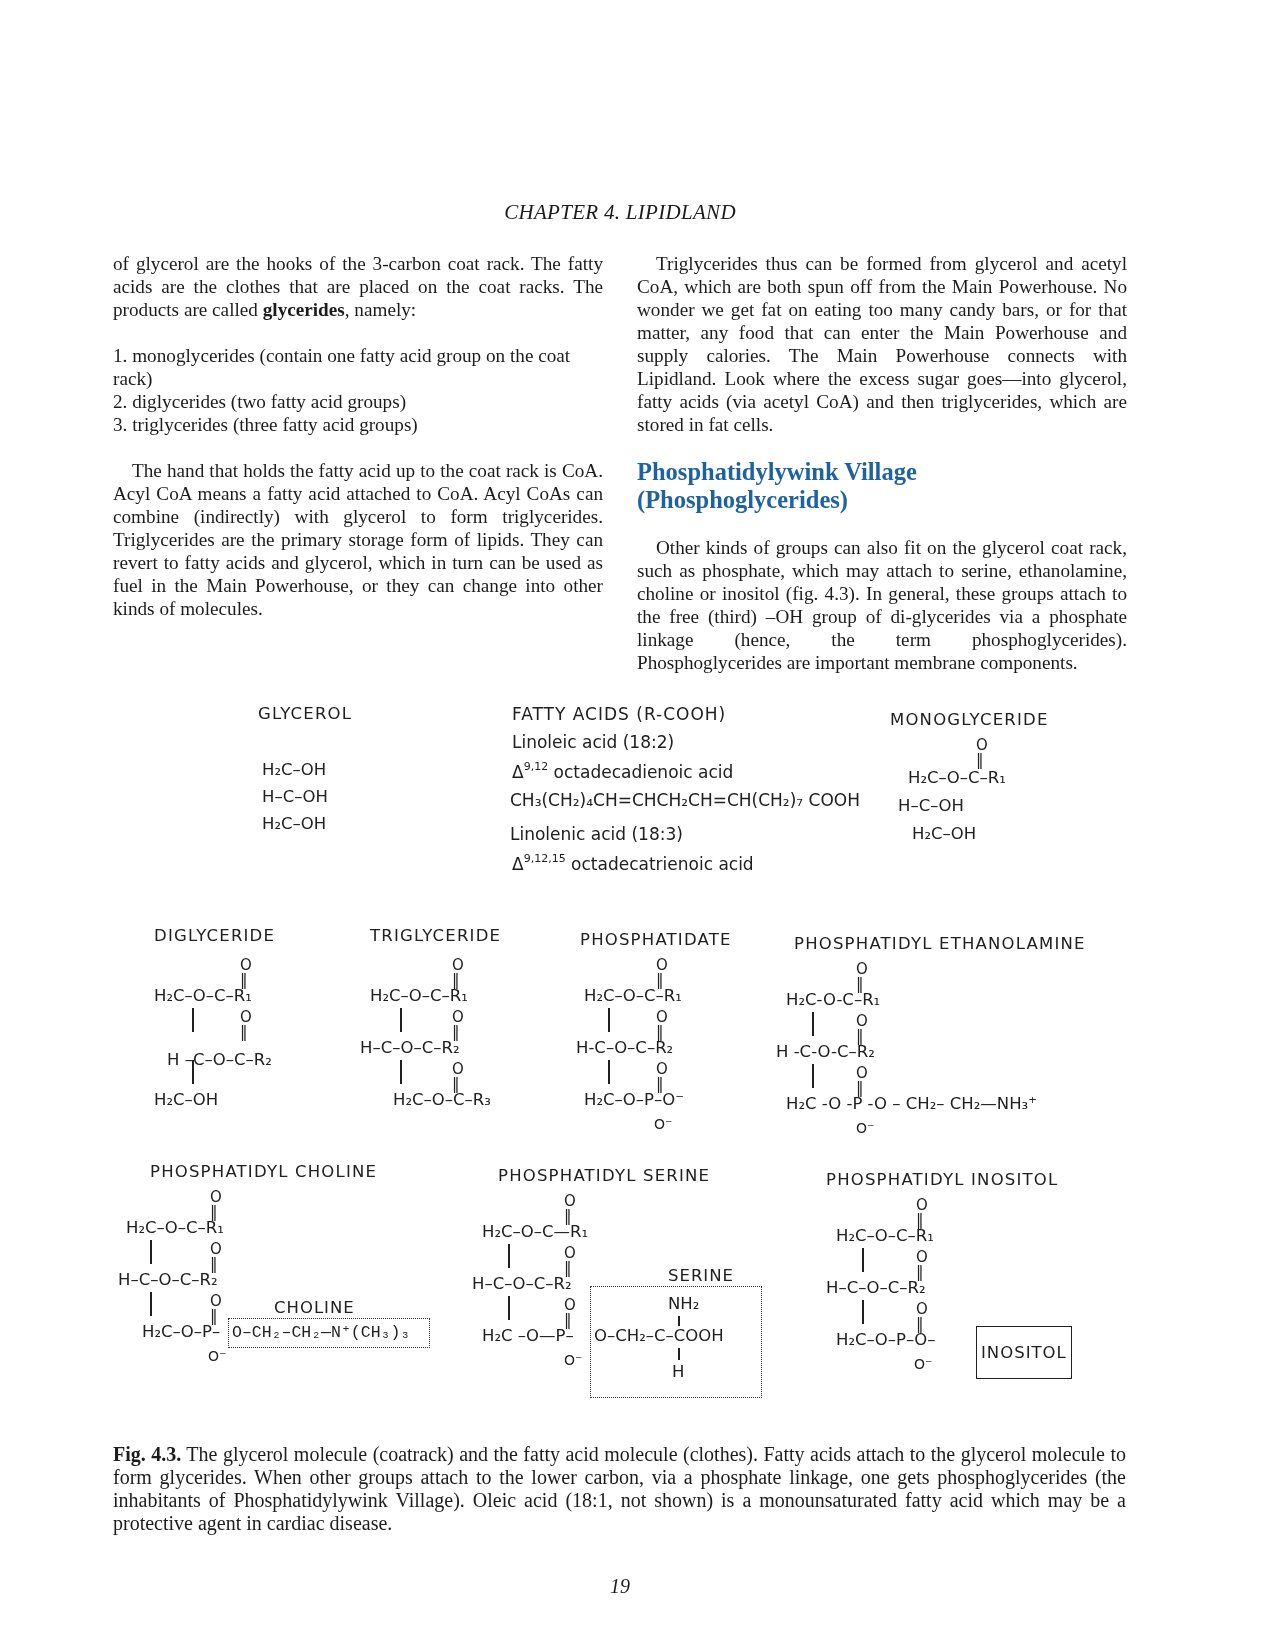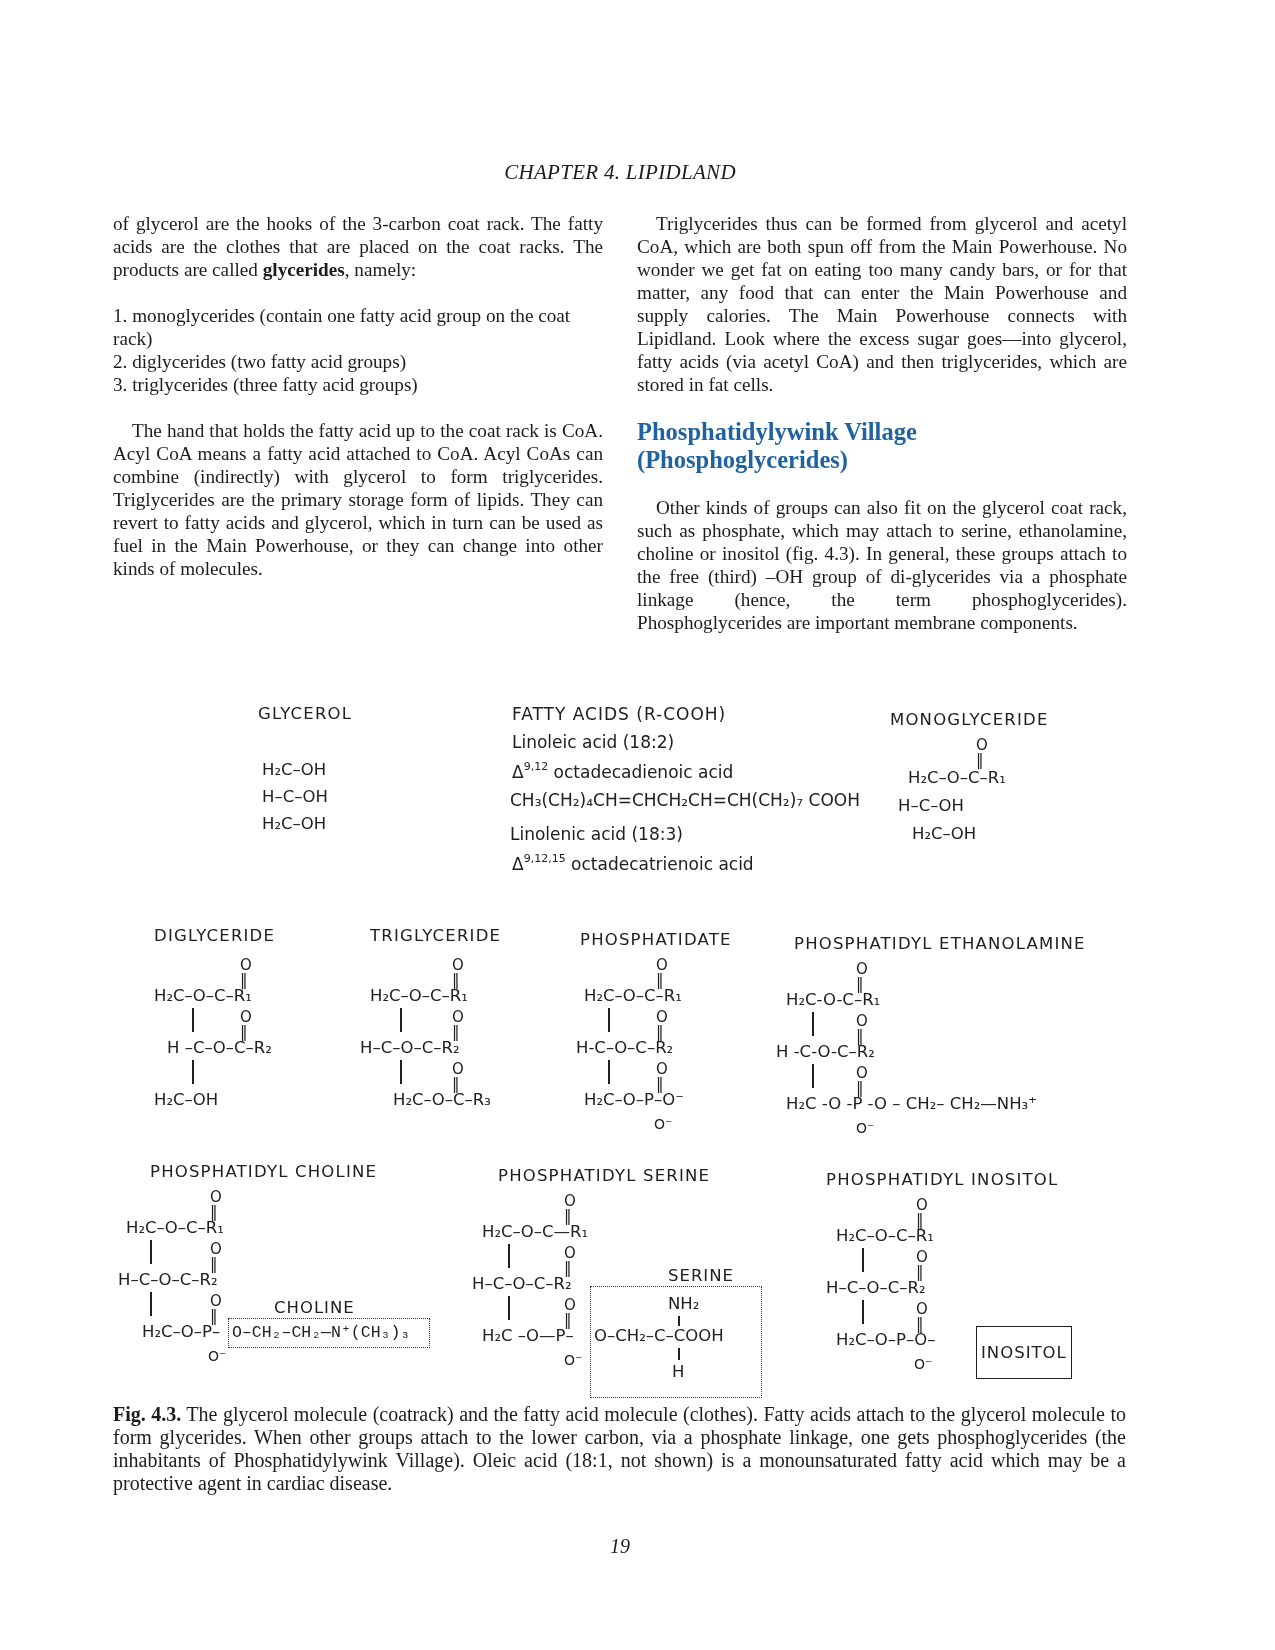--- a/index.html
+++ b/index.html
@@ -1,17 +1,17 @@
 <!DOCTYPE html>
 <html><head>
 <meta charset="utf-8">
 <style>
   html, body { margin: 0; padding: 0; background: #ffffff; }
   body { width: 1275px; height: 1650px; position: relative; overflow: hidden; color: #1c1c1c; }
-  .serif { font-family: "Liberation Serif", "DejaVu Serif", serif; }
+  .serif { font-family: "Liberation Serif", "DejaVu Serif", serif; margin-top: 40px; }
   .hand { font-family: "DejaVu Sans", "Liberation Sans", sans-serif; }
 
   #running-head { position: absolute; top: 160px; left: 0; width: 1240px; text-align: center;
     font-style: italic; font-size: 21px; letter-spacing: 0.3px; }
 
   .col { position: absolute; top: 212px; width: 490px; font-size: 19.2px; line-height: 23px; text-align: justify; }
   #col-left { left: 113px; }
   #col-right { left: 637px; width: 490px; }
   .col p { margin: 0; }
   .indent { text-indent: 19px; }
@@ -91,21 +91,21 @@
   </div>
 
   <div class="fig-label" style="left:154px; top:246px;">DIGLYCERIDE</div>
   <div class="mol" style="left:140px; top:278px;">
     <div class="dbl" style="left:100px; top:0;">O
 ‖</div>
     <div class="row" style="left:14px; top:28px;">H₂C–O–C–R₁</div>
     <div class="vline" style="left:52px; top:50px; height:24px;"></div>
     <div class="dbl" style="left:100px; top:52px;">O
 ‖</div>
-    <div class="row" style="left:0; top:80px;margin-left:27px;">H –C–O–C–R₂</div>
+    <div class="row" style="left:0; top:92px;margin-left:27px;">H –C–O–C–R₂</div>
     <div class="vline" style="left:52px; top:102px; height:24px;"></div>
     <div class="row" style="left:14px; top:132px;">H₂C–OH</div>
   </div>
 
   <div class="fig-label" style="left:370px; top:246px;">TRIGLYCERIDE</div>
   <div class="mol" style="left:360px; top:278px;">
     <div class="dbl" style="left:92px; top:0;">O
 ‖</div>
     <div class="row" style="left:10px; top:28px;">H₂C–O–C–R₁</div>
     <div class="vline" style="left:40px; top:50px; height:24px;"></div>

